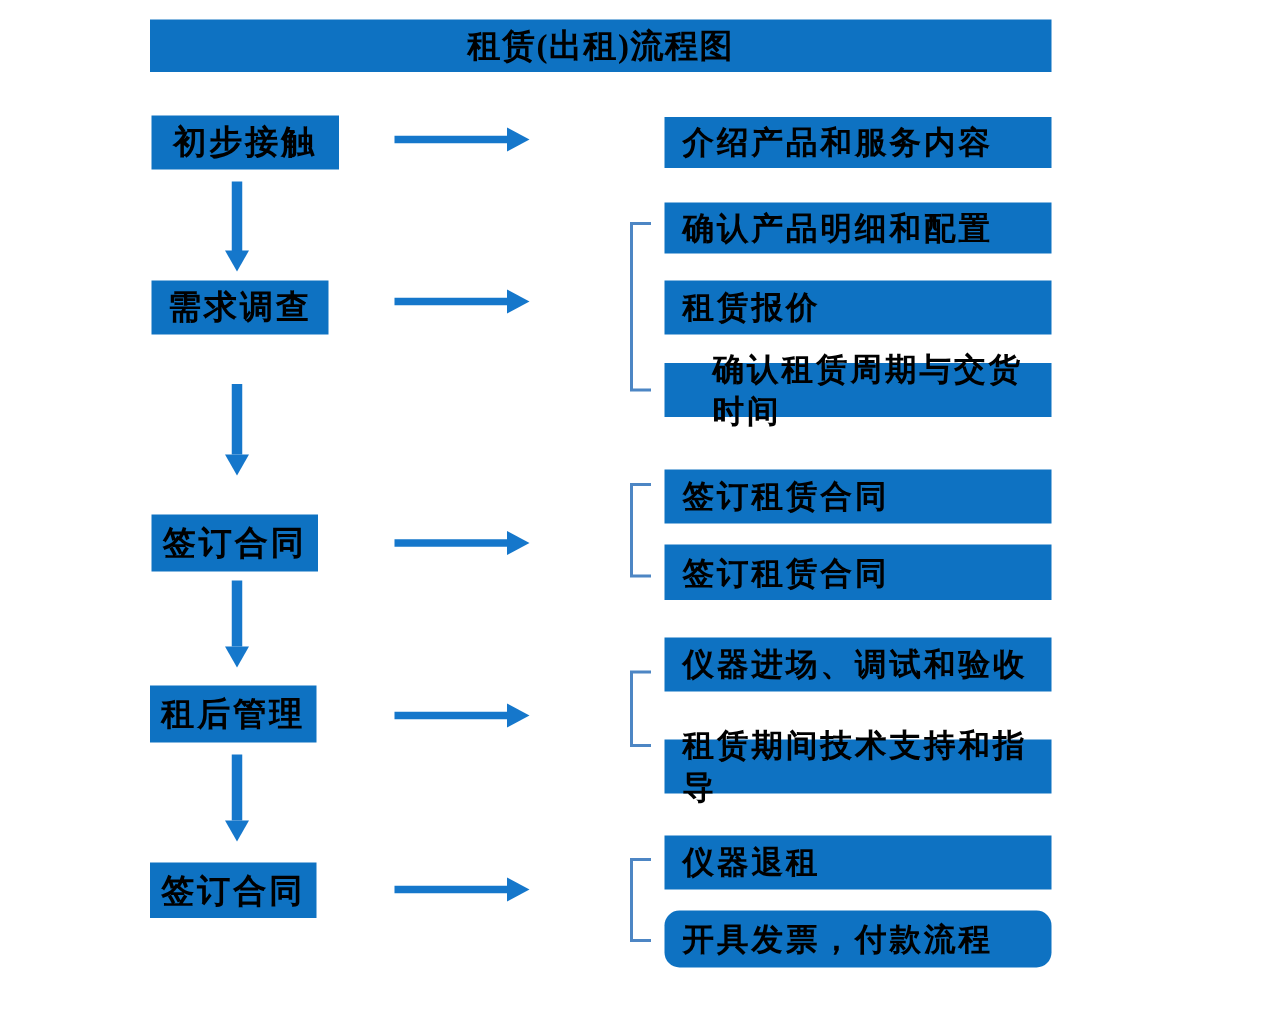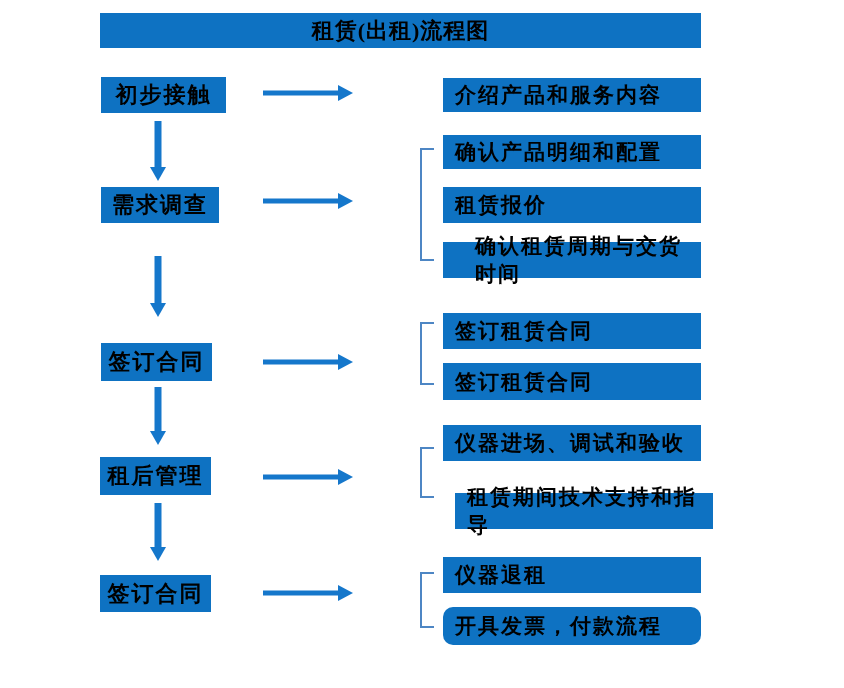--- a/index.html
+++ b/index.html
@@ -62,21 +62,21 @@
   <div class="bluebox detail" style="left:443px; top:78px;  width:258px; height:34px;">介绍产品和服务内容</div>
 
   <div class="bluebox detail" style="left:443px; top:135px; width:258px; height:34px;">确认产品明细和配置</div>
   <div class="bluebox detail" style="left:443px; top:187px; width:258px; height:36px;">租赁报价</div>
   <div class="bluebox detail" style="left:443px; top:242px; width:258px; height:36px;padding-left:32px;">确认租赁周期与交货时间</div>
 
   <div class="bluebox detail" style="left:443px; top:313px; width:258px; height:36px;">签订租赁合同</div>
   <div class="bluebox detail" style="left:443px; top:363px; width:258px; height:37px;">签订租赁合同</div>
 
   <div class="bluebox detail" style="left:443px; top:425px; width:258px; height:36px;">仪器进场、调试和验收</div>
-  <div class="bluebox detail" style="left:443px; top:493px; width:258px; height:36px;margin-left:12px;">租赁期间技术支持和指导</div>
+  <div class="bluebox detail" style="left:443px; top:493px; width:258px; height:36px;">租赁期间技术支持和指导</div>
 
   <div class="bluebox detail" style="left:443px; top:557px; width:258px; height:36px;">仪器退租</div>
   <div class="bluebox detail" style="left:443px; top:607px; width:258px; height:38px;border-radius:10px;">开具发票，付款流程</div>
 
   <svg class="overlay" viewBox="0 0 844 688">
 
     <g>
       <line class="h-arrow-shaft" x1="263" y1="93" x2="340" y2="93"></line>
       <polygon class="arrow-head" points="338,85 353,93 338,101"></polygon>
     </g>

